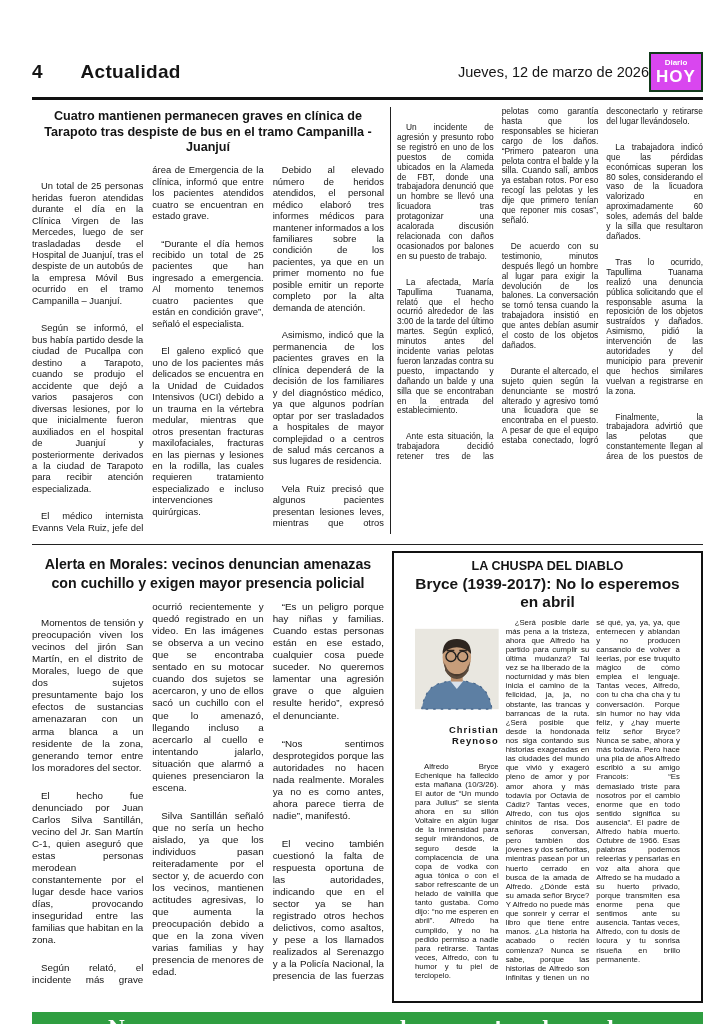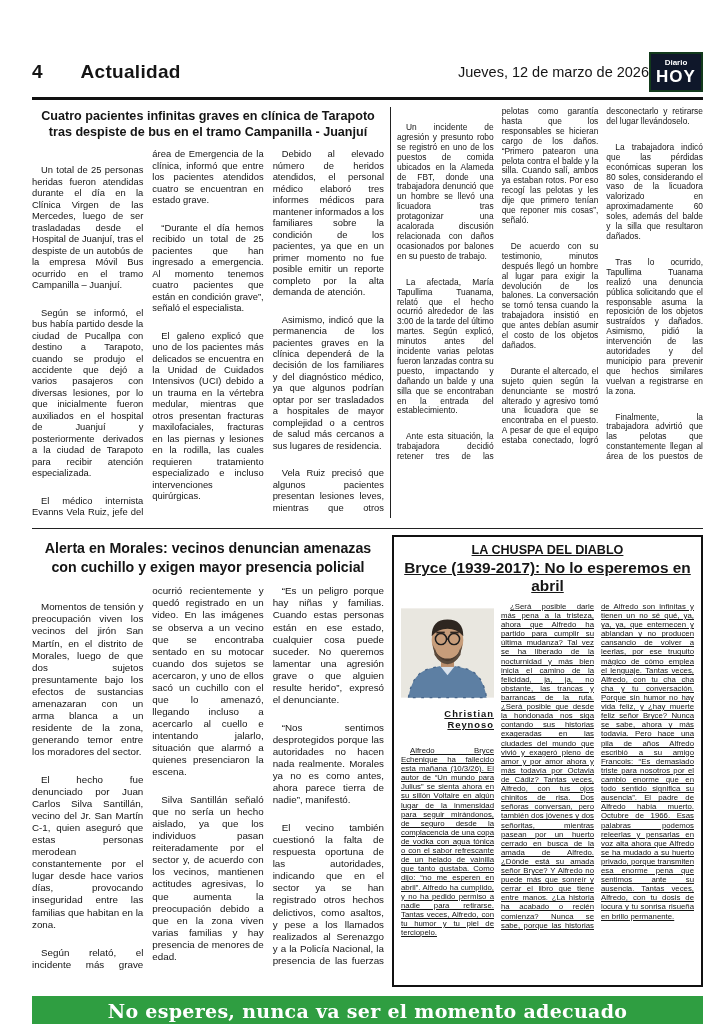--- a/index.html
+++ b/index.html
@@ -7,21 +7,21 @@
     width:723px; height:1024px; background:#ffffff; margin:0 auto;
     box-sizing:border-box; padding:50px 20px 0 32px;
     font-family:"Liberation Sans", sans-serif; color:#151515;
     position:relative; overflow:hidden;
   }
   
   .masthead { display:flex; align-items:center; height:44px; }
   .page-no { font-size:19px; font-weight:bold; }
   .section-name { font-size:19px; font-weight:bold; margin-left:38px; letter-spacing:.3px; }
   .issue-date { margin-left:auto; font-size:14.5px; }
-  .logo { width:54px; height:40px; background:#0f172a; border:2px solid #123a1b;
+  .logo { width:54px; height:40px; background:#d946ef; border:2px solid #123a1b;
           color:#fff; display:flex; flex-direction:column; align-items:center;
           justify-content:center; box-sizing:border-box; }
   .logo-top { font-size:8px; font-weight:bold; line-height:1; margin-bottom:1px; }
   .logo-main { font-size:17px; font-weight:bold; letter-spacing:1px; line-height:1; }
   .rule-thick { border-top:3px solid #111; margin-top:3px; }
   .rule-thin  { border-top:1px solid #222; margin:6px 0; }
   
   p { margin:16px 0 7px; text-indent:9px; text-align:justify; hyphens:auto; }
   .cols { column-fill:balance; overflow:hidden; }
   
@@ -38,21 +38,21 @@
   .cols-licu { column-count:3; column-gap:8px; height:356px;
                font-size:8.4px; line-height:1.18; }
   
   .bottom-row { display:flex; }
   .art-morales { width:352px; }
   .h-morales { font-size:14.2px; font-weight:bold; text-align:center;
                line-height:1.3; margin:4px 2px 9px; }
   .cols-morales { column-count:3; column-gap:9px; height:392px;
                   font-size:9.8px; line-height:1.23; }
   .opinion-box { flex:1; margin-left:8px; border:2px solid #111;
-                 padding:5px 7px; box-sizing:border-box; height:452px;text-decoration:underline; }
+                 padding:5px 21px; box-sizing:border-box; height:452px; }
   .h-op-title { font-size:12.6px; font-weight:bold; text-align:center; margin:1px 0 2px; }
   .h-op-head  { font-size:15.4px; font-weight:bold; text-align:center;
                 line-height:1.15; margin:0 0 7px; }
   .cols-op { column-count:3; column-gap:7px; height:392px;
              font-size:7.8px; line-height:1.17; }
   .author-block { break-inside:avoid; margin-bottom:5px; }
   .photo { width:100%; height:102px; display:block; }
   .author-name { font-weight:bold; font-size:9.4px; text-align:right;
                  letter-spacing:1px; margin:4px 0 5px; }
   
@@ -72,21 +72,21 @@
     <span class="issue-date">Jueves, 12 de marzo de 2026</span>
     <span class="logo">
       <span class="logo-top">Diario</span>
       <span class="logo-main">HOY</span>
     </span>
   </div>
   <div class="rule-thick"></div>
 
   <div class="top-row">
     <article class="art-bus">
-      <h1 class="h-bus">Cuatro pacientes infinitas graves en clínica de Tarapoto tras despiste de bus en el tramo Campanilla - Juanjuí</h1>
+      <h1 class="h-bus">Cuatro mantienen permanecen graves en clínica de Tarapoto tras despiste de bus en el tramo Campanilla - Juanjuí</h1>
       <div class="cols cols-bus">
         <p>Un total de 25 personas heridas fueron atendidas durante el día en la Clínica Virgen de las Mercedes, luego de ser trasladadas desde el Hospital de Juanjuí, tras el despiste de un autobús de la empresa Móvil Bus ocurrido en el tramo Campanilla – Juanjuí.</p>
         <p>Según se informó, el bus había partido desde la ciudad de Pucallpa con destino a Tarapoto, cuando se produjo el accidente que dejó a varios pasajeros con diversas lesiones, por lo que inicialmente fueron auxiliados en el hospital de Juanjuí y posteriormente derivados a la ciudad de Tarapoto para recibir atención especializada.</p>
         <p>El médico internista Evanns Vela Ruiz, jefe del área de Emergencia de la clínica, informó que entre los pacientes atendidos cuatro se encuentran en estado grave.</p>
         <p>“Durante el día hemos recibido un total de 25 pacientes que han ingresado a emergencia. Al momento tenemos cuatro pacientes que están en condición grave”, señaló el especialista.</p>
         <p>El galeno explicó que uno de los pacientes más delicados se encuentra en la Unidad de Cuidados Intensivos (UCI) debido a un trauma en la vértebra medular, mientras que otros presentan fracturas maxilofaciales, fracturas en las piernas y lesiones en la rodilla, las cuales requieren tratamiento especializado e incluso intervenciones quirúrgicas.</p>
         <p>Debido al elevado número de heridos atendidos, el personal médico elaboró tres informes médicos para mantener informados a los familiares sobre la condición de los pacientes, ya que en un primer momento no fue posible emitir un reporte completo por la alta demanda de atención.</p>
         <p>Asimismo, indicó que la permanencia de los pacientes graves en la clínica dependerá de la decisión de los familiares y del diagnóstico médico, ya que algunos podrían optar por ser trasladados a hospitales de mayor complejidad o a centros de salud más cercanos a sus lugares de residencia.</p>
         <p>Vela Ruiz precisó que algunos pacientes presentan lesiones leves, mientras que otros requerirán hospitalización y cirugías, dependiendo de la evaluación de los especialistas.</p>
         <p>En otros casos, la recuperación podría extenderse hasta aproximadamente un mes, dependiendo de la evolución de cada paciente y del tratamiento que requieran.</p>

